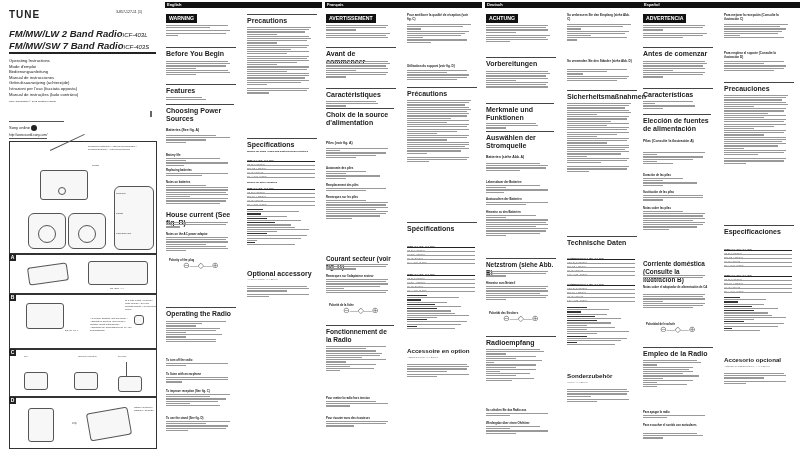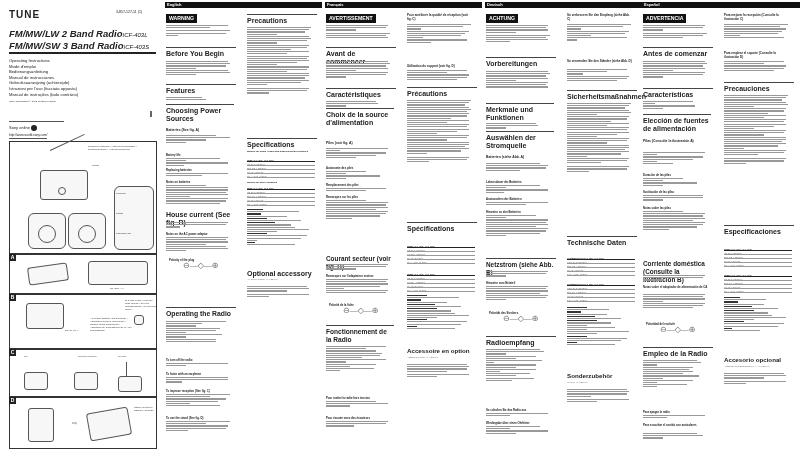--- a/index.html
+++ b/index.html
@@ -34,21 +34,21 @@
 </style>
 </head>
 <body>
 
 <div class="page">
 
   <div class="cover">
     <div class="sony">TUNE</div>
     <div class="partno">3-857-127-11 (1)</div>
     <div class="t1"><span>FM/MW/LW 2 Band Radio</span><small>ICF-403L</small></div>
-    <div class="t2"><span>FM/MW/SW 3 Band Radio</span><small>ICF-403S</small></div>
+    <div class="t2"><span>FM/MW/SW 7 Band Radio</span><small>ICF-403S</small></div>
     <div class="rule"></div>
     <div class="langs">
       <div>Operating Instructions</div>
       <div>Mode d'emploi</div>
       <div>Bedienungsanleitung</div>
       <div>Manual de instrucciones</div>
       <div>Gebruiksaanwijzing (achterzijde)</div>
       <div>Istruzioni per l'uso (facciata opposta)</div>
       <div>Manual de instruções (lado contrário)</div>
     </div>

